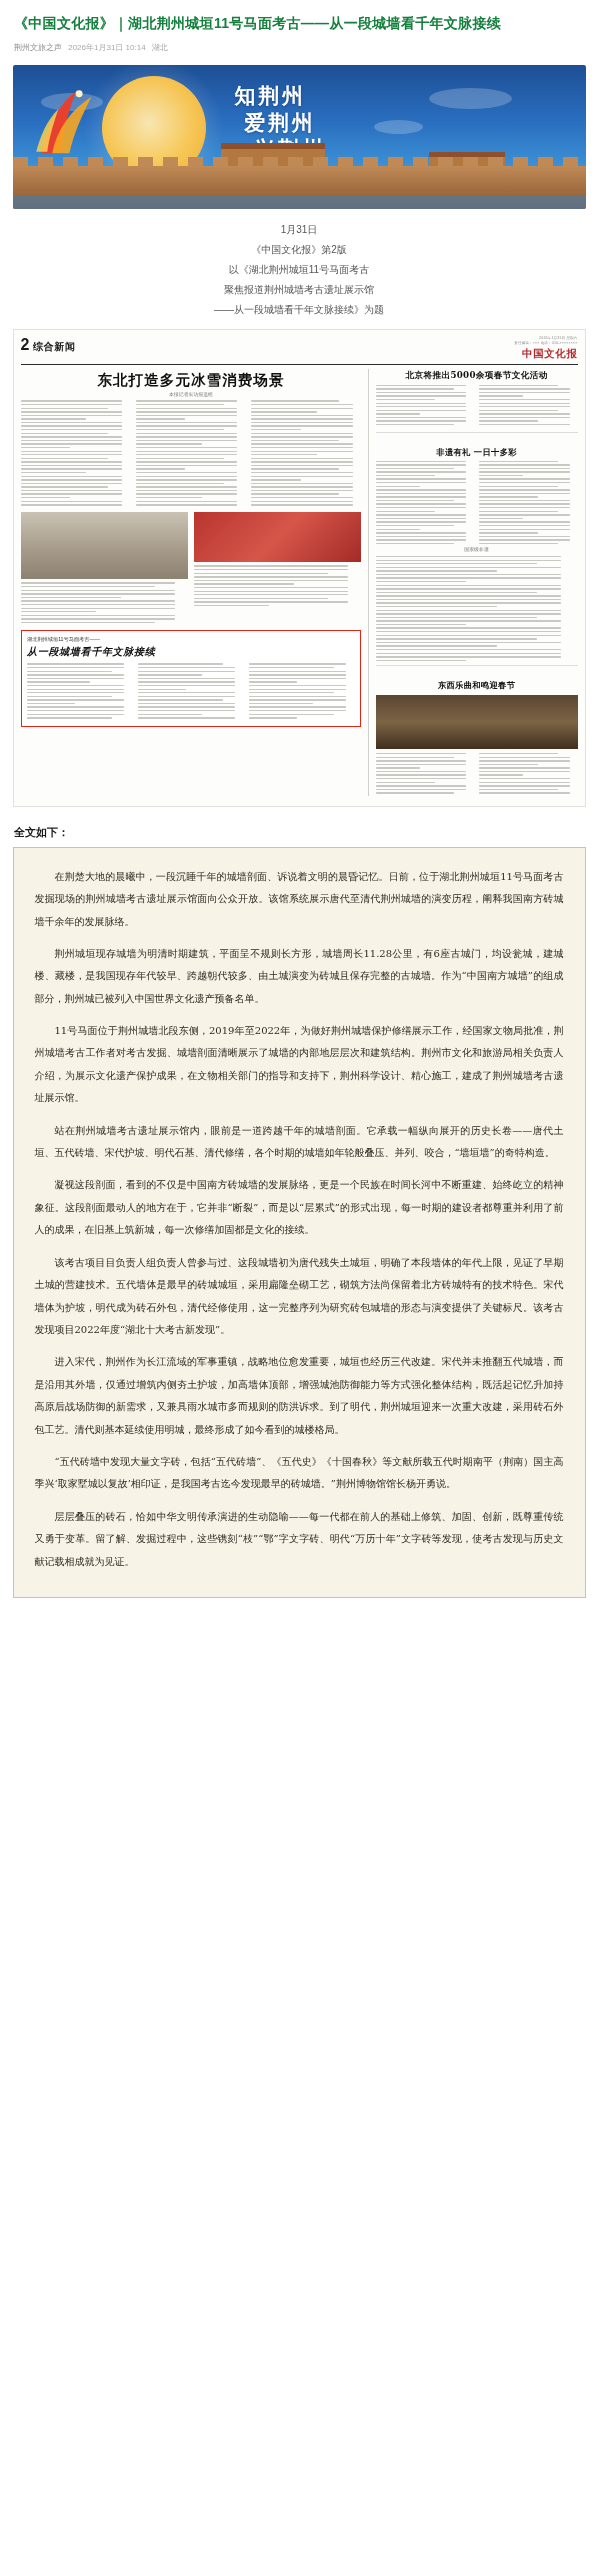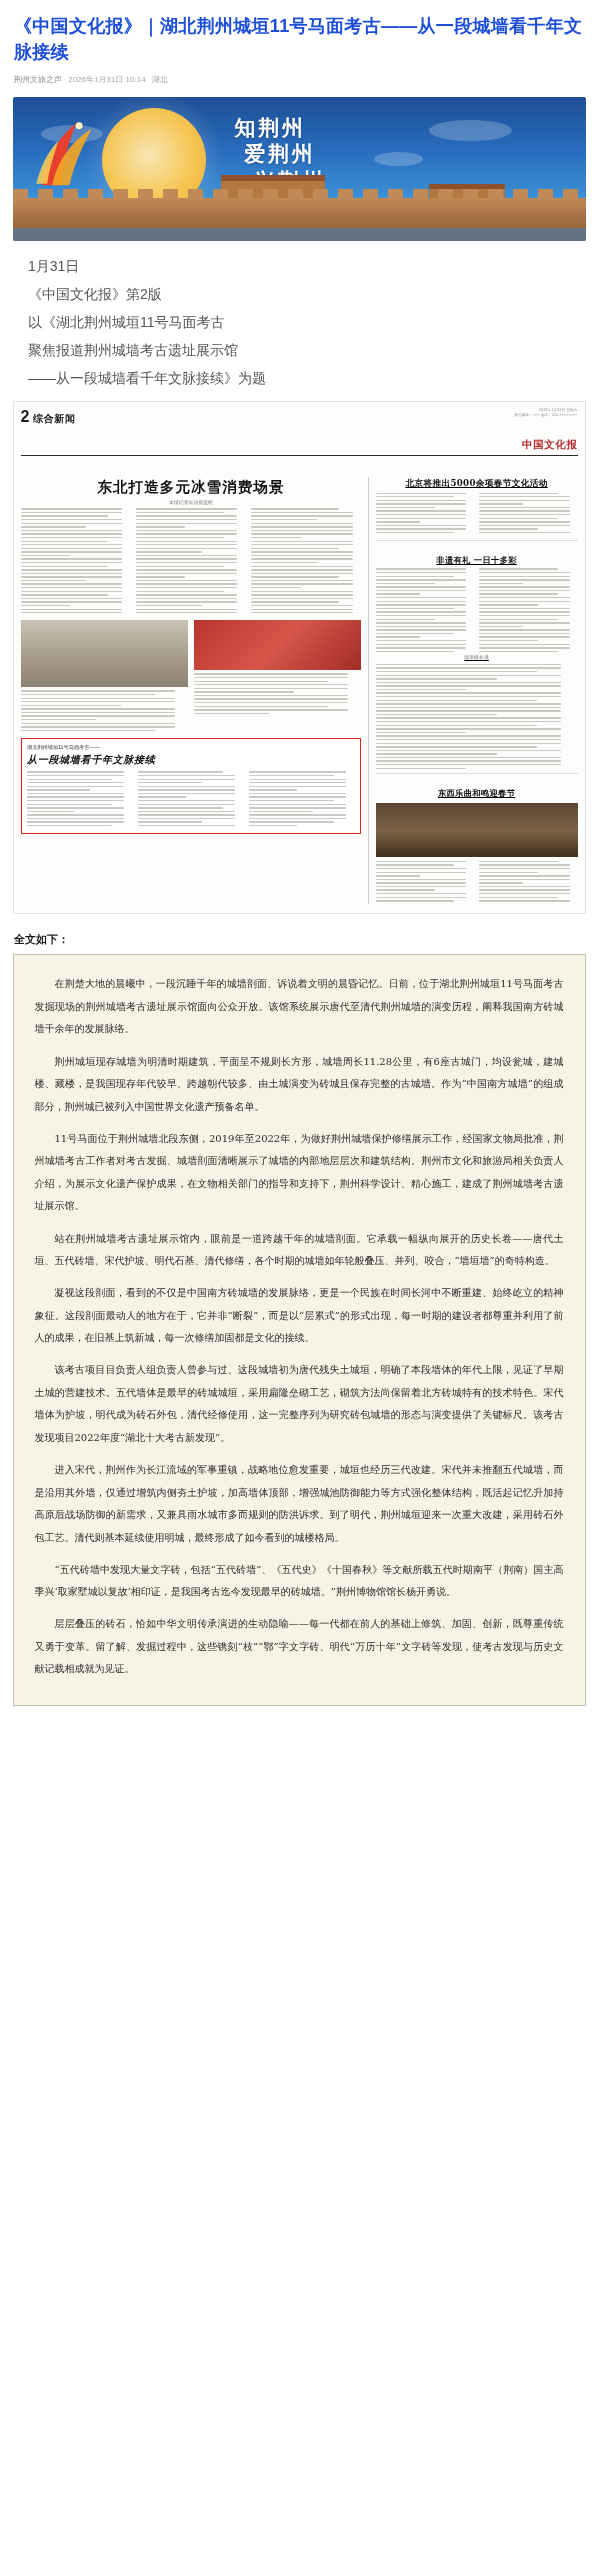--- a/index.html
+++ b/index.html
@@ -13,24 +13,24 @@
     min-height: 2576px;
     margin: 0 auto;
     background: #ffffff;
     position: relative;
   }
   
   .article-header {
     padding: 12.5px 14px 4.2px 14px;
   }
   .headline {
-    font-size: 18px;
+    font-size: 14px;
     font-weight: bold;
     line-height: 1.45;
-    color: #1d4ed8;
+    color: #15803d;
     letter-spacing: 0.3px;
   }
   .byline {
     margin-top: 9.7px;
     font-size: 8px;
     color: #9a9a9a;
     display: flex;
     align-items: flex-start;
     gap: 6.2px;
   }
@@ -121,21 +121,22 @@
     border-top: 5.5px solid #8d4f2c;
   }
   .banner .water {
     position: absolute;
     bottom: 0; left: 0; right: 0; height: 12.5px;
     background: rgba(60,130,190,.55);
   }
 
   
   .caption {
-    font-size: 14px;
+    text-align: center;
+    font-size: 10px;
     color: #555;
     line-height: 2.0;
     padding: 11px 28px 4.2px 28px;
   }
 
   
   .paper-wrap {
     padding: 5.5px 12.5px 0 12.5px;
   }
   .paper {
@@ -173,29 +174,28 @@
     font-size: 3.5px;
     color: #8a8a8a;
     letter-spacing: 0.2px;
   }
   .paper-masthead .mast-name {
     font-size: 10.4px;
     font-weight: bold;
     color: #b6282c;
     letter-spacing: 0.7px;
     font-family: "DejaVu Serif", serif;
-    margin-top: 19px;
   }
   .paper-body {
     display: flex;
     gap: 7px;
-    margin-top: 21px;
+    margin-top: 4px;
   }
   .col-left { width: 62%; }
-  .col-right { width: 38%; border-left: 0.7px solid #cfcfc9; padding-left: 6.2px; text-decoration: underline; }
+  .col-right { width: 38%; border-left: 0.7px solid #cfcfc9; padding-left: 6.2px; }
 
   .p-head-main {
     font-size: 14.6px;
     font-weight: bold;
     text-align: center;
     color: #101010;
     letter-spacing: 1px;
     font-family: "DejaVu Serif", serif;
     margin: 1.4px 0 1.4px 0;
   }

